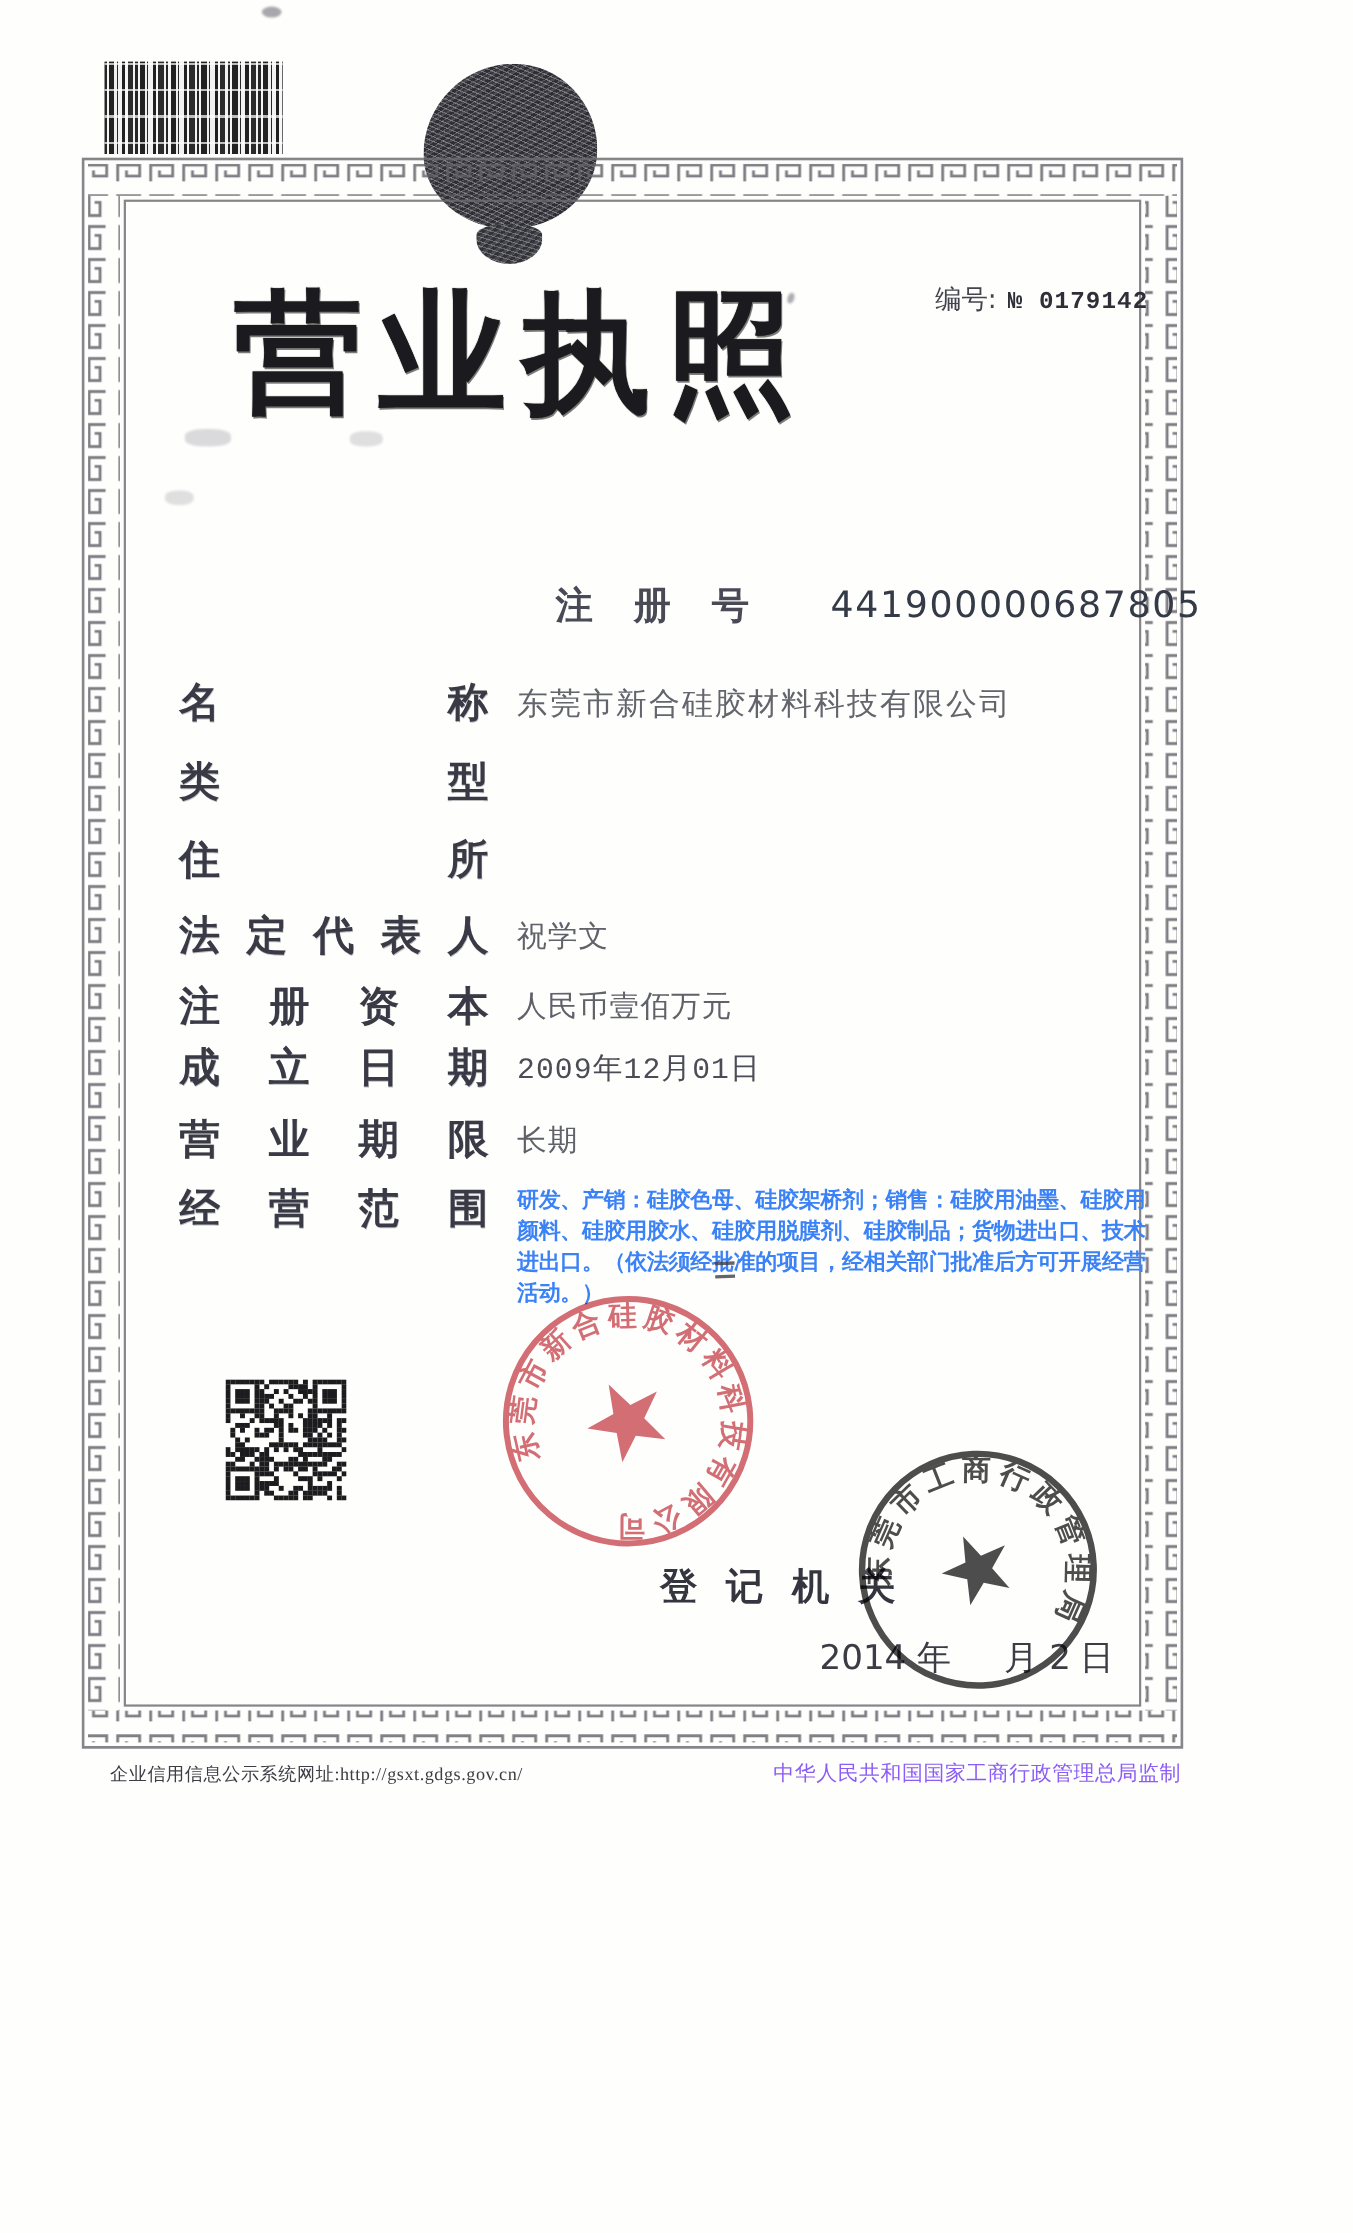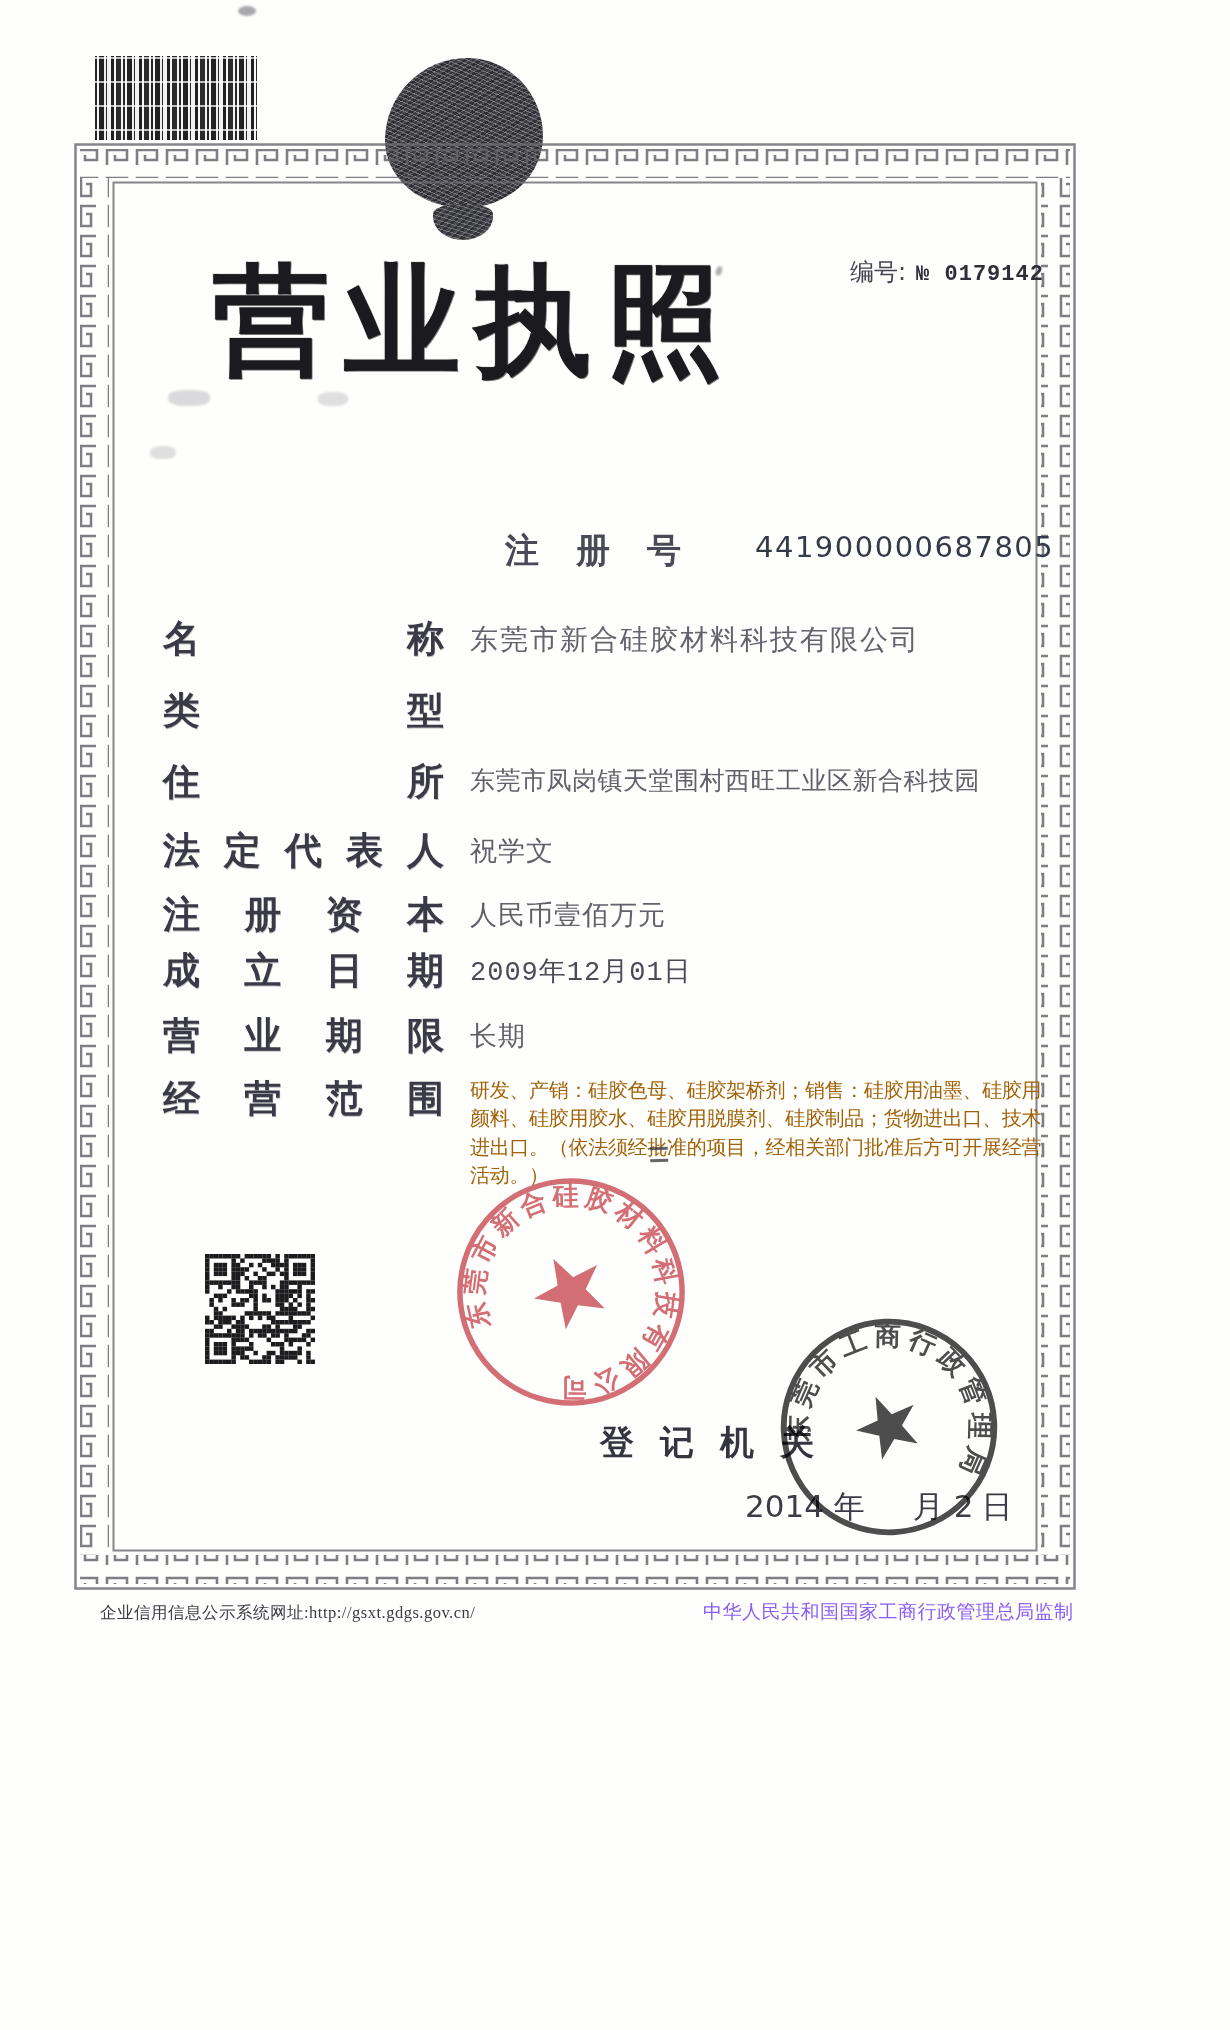--- a/index.html
+++ b/index.html
@@ -40,31 +40,31 @@
   
   .title{
     position:absolute;left:213px;top:244px;margin:0;
     font-size:116px;font-weight:700;letter-spacing:15px;color:#1b1b1f;
     text-shadow:0 0 1px #111, 1px 1px 0 rgba(20,20,20,.55);
     transform:scaleY(1.03);white-space:nowrap;
   }
   
   .regno{position:absolute;left:505px;top:528px;height:44px;}
   .regno-label{display:flex;justify-content:space-between;width:176px;font-size:34px;font-weight:600;color:#4a4a56;}
-  .regno-value{position:absolute;left:250px;top:2px;font-size:29px;letter-spacing:1.5px;color:#343b47;white-space:nowrap;}
+  .regno-value{position:absolute;left:250px;top:2px;font-size:33px;letter-spacing:1.5px;color:#343b47;white-space:nowrap;}
   
   .field-row{position:absolute;left:163px;width:900px;}
   .flabel{width:281px;display:flex;justify-content:space-between;font-size:37px;font-weight:600;color:#393a45;text-shadow:.5px .5px 0 rgba(40,40,50,.3);}
   .fvalue{position:absolute;left:307px;top:7px;font-size:27px;color:#606169;white-space:nowrap;letter-spacing:1px;}
   .row-name .fvalue{font-size:28px;letter-spacing:2px;color:#63646c;}
   .row-addr .fvalue{font-size:25px;letter-spacing:.5px;}
   .row-est .fvalue{color:#4b4c55;font-family:Liberation Mono, monospace;}
   .row-scope .fvalue{
     white-space:normal;width:578px;top:2px;
-    font-size:20px;line-height:1.42;letter-spacing:-.3px;color:#a16207;font-weight:400;
+    font-size:20px;line-height:1.42;letter-spacing:-.3px;color:#3b82f6;font-weight:700;
   }
   .scope-mark{position:absolute;left:650px;top:1147px;width:18px;height:9px;
     border-top:3px solid #3f3f44;border-bottom:3px solid #3f3f44;transform:rotate(-2deg);opacity:.8;}
   
   .qr{position:absolute;left:205px;top:1254px;width:110px;height:110px;}
   
   .seal{position:absolute;mix-blend-mode:multiply;}
   .seal-red{left:452px;top:1173px;width:238px;height:238px;color:#c7454e;opacity:.78;}
   .seal-dark{left:772px;top:1310px;width:234px;height:234px;color:#2e2e2e;opacity:.85;}
   
@@ -137,21 +137,20 @@
     <div class="flabel spread">
         <span>类</span>
         <span>型</span>
       </div>
   </div>
   <div class="field-row row-addr" style="top:757px">
     <div class="flabel spread">
         <span>住</span>
         <span>所</span>
       </div>
-    <div class="fvalue">东莞市凤岗镇天堂围村西旺工业区新合科技园</div>
   </div>
   <div class="field-row row-legal" style="top:826px">
     <div class="flabel spread">
         <span>法</span>
         <span>定</span>
         <span>代</span>
         <span>表</span>
         <span>人</span>
       </div>
     <div class="fvalue">祝学文</div>

